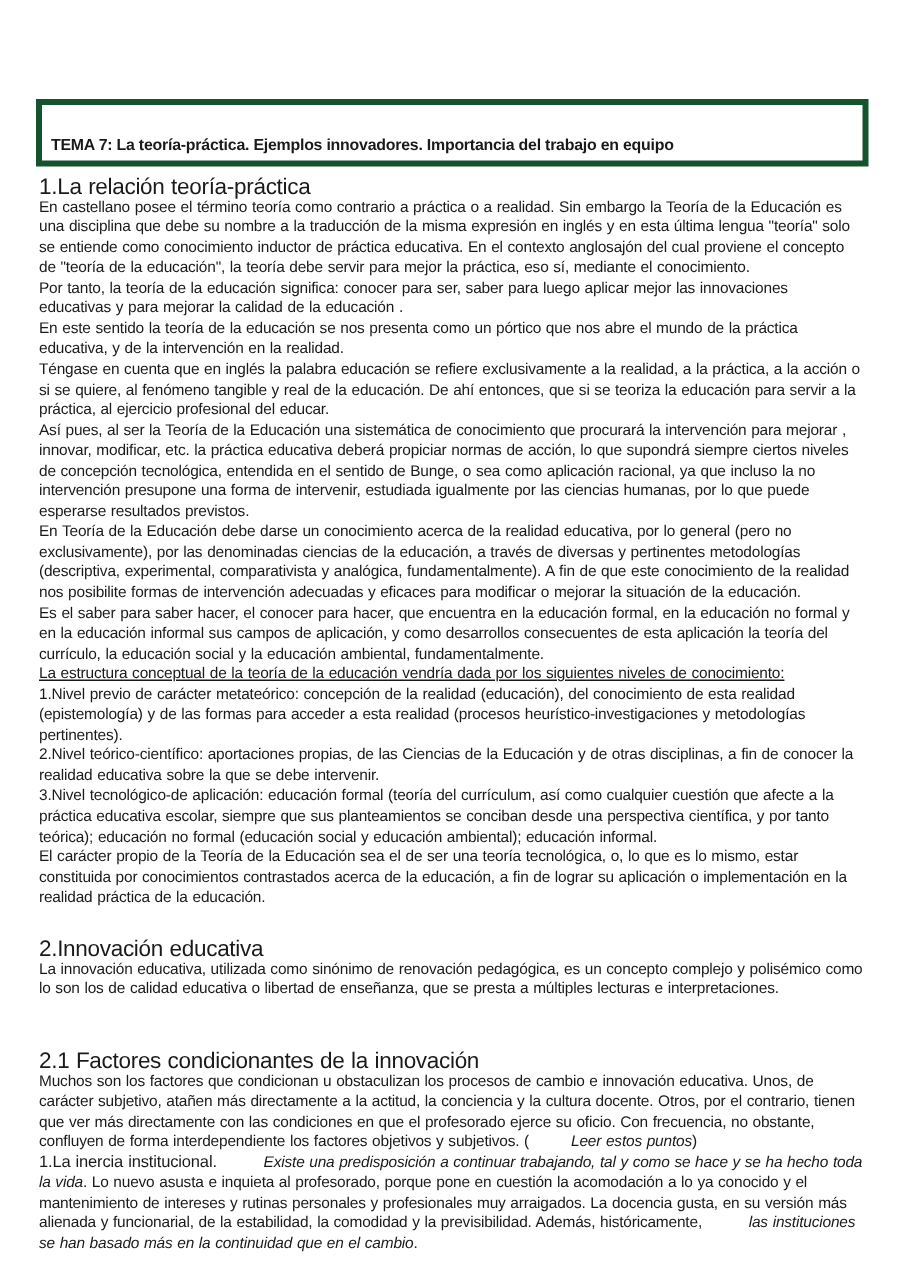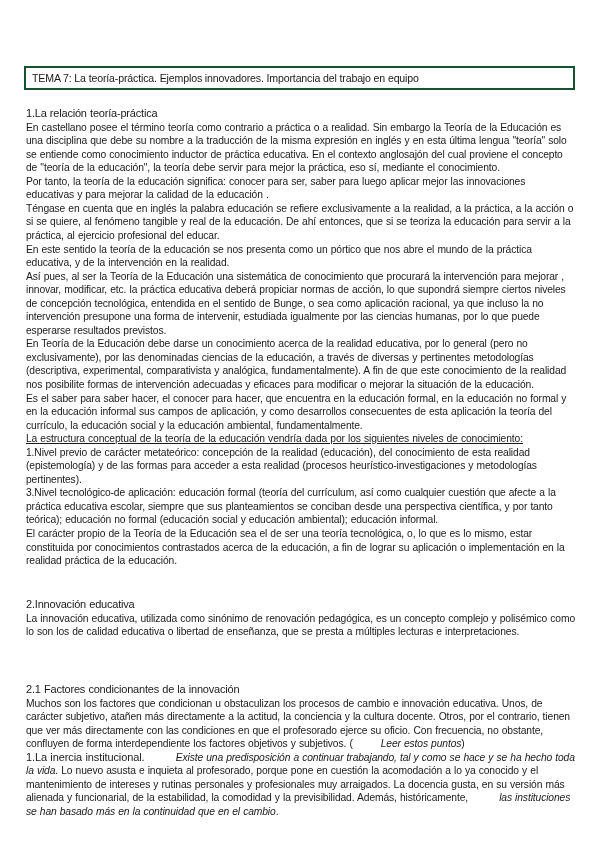--- a/index.html
+++ b/index.html
@@ -2,50 +2,52 @@
 <html><head>
   <meta charset="utf-8">
   <style>
     html, body { margin: 0; padding: 0; background: #ffffff; }
     body {
       width: 600px; height: 848px; overflow: hidden; position: relative;
       font-family: "Liberation Sans", sans-serif; color: #1a1a1a;
     }
     .page { position: absolute; left: 26px; top: 66px; width: 550px; }
     .title-box {
-      border: 2px solid #14532d; padding: 3px 6px 3px 6px;
+      border: 4px solid #14532d; padding: 20px 6px 3px 6px;
       font-size: 10.6px; line-height: 14px; margin-left: -2px; width: 535px;
       letter-spacing: -0.15px;
+      font-weight: bold;
     }
     .p {
       font-size: 10.3px; line-height: 13.55px; margin: 0;
       letter-spacing: -0.12px; word-spacing: 0.4px;
     }
-    .h1 { font-size: 11px; line-height: 13.6px; margin-top: 17px; letter-spacing: -0.2px; }
+    .h1 { font-size: 15px; line-height: 13.6px; margin-top: 7px; letter-spacing: -0.2px; }
     .u { text-decoration: underline; }
     .gap { height: 13.55px; }
     .lead { font-size: 11px; letter-spacing: -0.1px; }
     em { font-style: italic; padding-left: 28px; }
   </style>
 </head>
 <body>
 
 <div class="page">
   <div class="title-box">TEMA 7: La teoría-práctica. Ejemplos innovadores. Importancia del trabajo en equipo</div>
 
   <div class="p h1">1.La relación teoría-práctica</div>
   <p class="p">En castellano posee el término teoría como contrario a práctica o a realidad. Sin embargo la Teoría de la Educación es una disciplina que debe su nombre a la traducción de la misma expresión en inglés y en esta última lengua "teoría" solo se entiende como conocimiento inductor de práctica educativa. En el contexto anglosajón del cual proviene el concepto de "teoría de la educación", la teoría debe servir para mejor la práctica, eso sí, mediante el conocimiento.</p>
   <p class="p">Por tanto, la teoría de la educación significa: conocer para ser, saber para luego aplicar mejor las innovaciones educativas y para mejorar la calidad de la educación .</p>
+  <p class="p">En este sentido la teoría de la educación se nos presenta como un pórtico que nos abre el mundo de la práctica educativa, y de la intervención en la realidad.</p>
   <p class="p">Téngase en cuenta que en inglés la palabra educación se refiere exclusivamente a la realidad, a la práctica, a la acción o si se quiere, al fenómeno tangible y real de la educación. De ahí entonces, que si se teoriza la educación para servir a la práctica, al ejercicio profesional del educar.</p>
-  <p class="p">En este sentido la teoría de la educación se nos presenta como un pórtico que nos abre el mundo de la práctica educativa, y de la intervención en la realidad.</p>
   <p class="p">Así pues, al ser la Teoría de la Educación una sistemática de conocimiento que procurará la intervención para mejorar , innovar, modificar, etc. la práctica educativa deberá propiciar normas de acción, lo que supondrá siempre ciertos niveles de concepción tecnológica, entendida en el sentido de Bunge, o sea como aplicación racional, ya que incluso la no intervención presupone una forma de intervenir, estudiada igualmente por las ciencias humanas, por lo que puede esperarse resultados previstos.</p>
   <p class="p">En Teoría de la Educación debe darse un conocimiento acerca de la realidad educativa, por lo general (pero no exclusivamente), por las denominadas ciencias de la educación, a través de diversas y pertinentes metodologías (descriptiva, experimental, comparativista y analógica, fundamentalmente). A fin de que este conocimiento de la realidad nos posibilite formas de intervención adecuadas y eficaces para modificar o mejorar la situación de la educación.</p>
   <p class="p">Es el saber para saber hacer, el conocer para hacer, que encuentra en la educación formal, en la educación no formal y en la educación informal sus campos de aplicación, y como desarrollos consecuentes de esta aplicación la teoría del currículo, la educación social y la educación ambiental, fundamentalmente.</p>
   <p class="p u">La estructura conceptual de la teoría de la educación vendría dada por los siguientes niveles de conocimiento:</p>
   <p class="p">1.Nivel previo de carácter metateórico: concepción de la realidad (educación), del conocimiento de esta realidad (epistemología) y de las formas para acceder a esta realidad (procesos heurístico-investigaciones y metodologías pertinentes).</p>
+  <p class="p">2.Nivel teórico-científico: aportaciones propias, de las Ciencias de la Educación y de otras disciplinas, a fin de conocer la realidad educativa sobre la que se debe intervenir.</p>
   <p class="p">3.Nivel tecnológico-de aplicación: educación formal (teoría del currículum, así como cualquier cuestión que afecte a la práctica educativa escolar, siempre que sus planteamientos se conciban desde una perspectiva científica, y por tanto teórica); educación no formal (educación social y educación ambiental); educación informal.</p>
   <p class="p">El carácter propio de la Teoría de la Educación sea el de ser una teoría tecnológica, o, lo que es lo mismo, estar constituida por conocimientos contrastados acerca de la educación, a fin de lograr su aplicación o implementación en la realidad práctica de la educación.</p>
 
   <div class="gap"></div>
   <div class="p h1">2.Innovación educativa</div>
   <p class="p">La innovación educativa, utilizada como sinónimo de renovación pedagógica, es un concepto complejo y polisémico como lo son los de calidad educativa o libertad de enseñanza, que se presta a múltiples lecturas e interpretaciones.</p>
   <div class="gap"></div>
 
   <div class="gap"></div>
   <div class="p h1">2.1 Factores condicionantes de la innovación</div>

